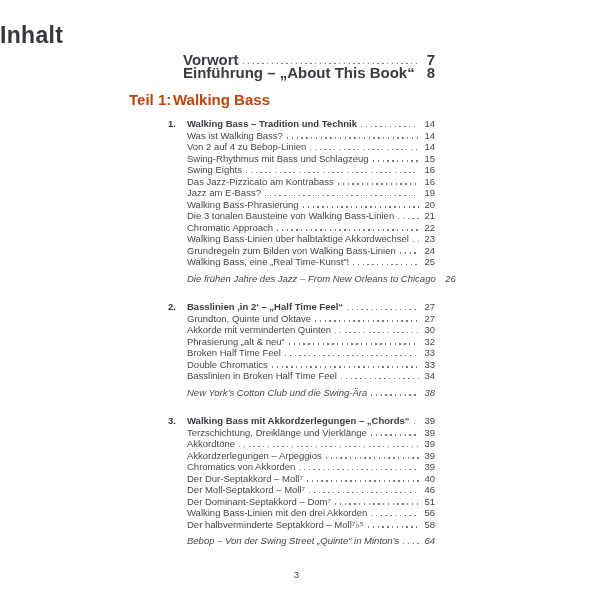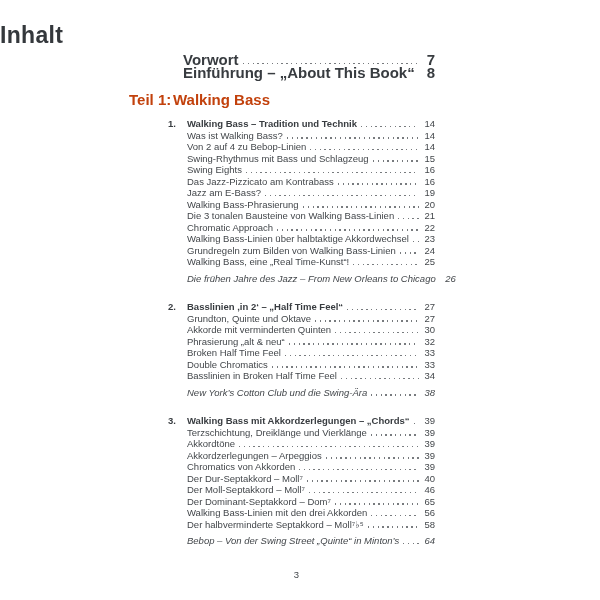--- a/index.html
+++ b/index.html
@@ -244,21 +244,21 @@
         <span class="pg">40</span>
       </div>
       <div class="row item">
         <span class="label">Der Moll-Septakkord – Moll⁷</span>
         <span class="dots"></span>
         <span class="pg">46</span>
       </div>
       <div class="row item">
         <span class="label">Der Dominant-Septakkord – Dom⁷</span>
         <span class="dots"></span>
-        <span class="pg">65</span>
+        <span class="pg">51</span>
       </div>
       <div class="row item">
         <span class="label">Walking Bass-Linien mit den drei Akkorden</span>
         <span class="dots"></span>
         <span class="pg">56</span>
       </div>
       <div class="row item">
         <span class="label">Der halbverminderte Septakkord – Moll⁷♭⁵</span>
         <span class="dots"></span>
         <span class="pg">58</span>

